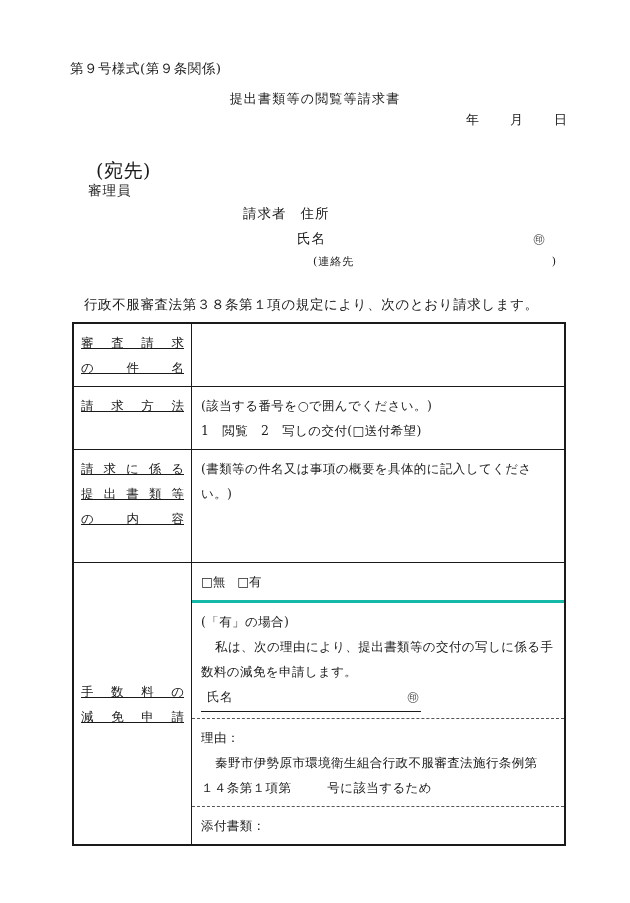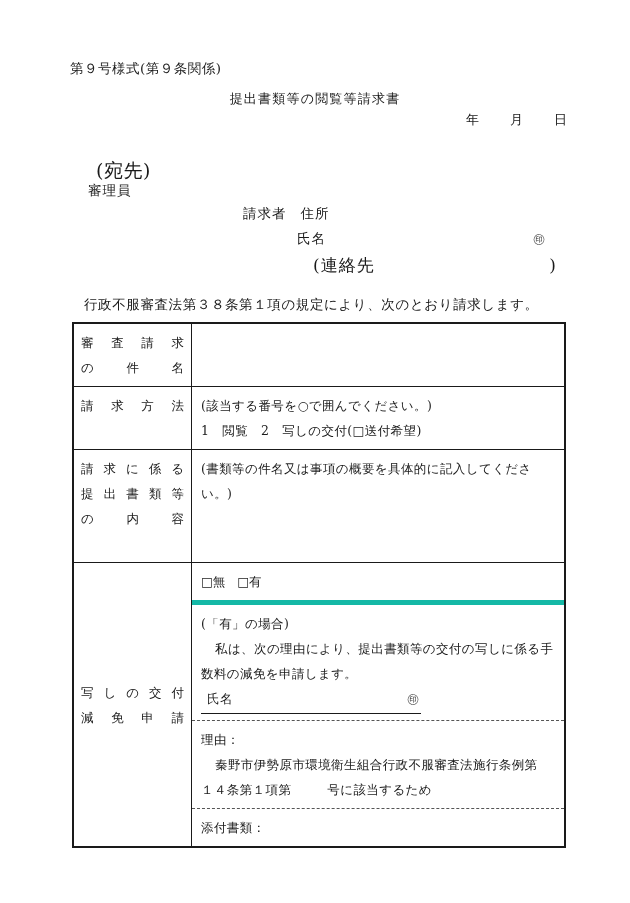--- a/index.html
+++ b/index.html
@@ -91,21 +91,21 @@
     letter-spacing: 1px;
     display: flex;
     justify-content: space-between;
     align-items: baseline;
   }
   .contact-row {
     position: absolute;
     left: 313px;
     top: 254px;
     width: 244px;
-    font-size: 17px;
+    font-size: 11px;
     letter-spacing: 1px;
     display: flex;
     justify-content: space-between;
     align-items: baseline;
   }
   .seal {
     font-size: 12px;
     letter-spacing: 0;
   }
 
@@ -133,20 +133,21 @@
     vertical-align: top;
     padding: 0;
   }
   .form-table td.label {
     width: 103px;
     border-right: 1px solid #1a1a1a;
     padding: 6px 7px 6px 7px;
     font-size: 12.5px;
     line-height: 25px;
     white-space: nowrap;
+    text-decoration: underline;
   }
   .form-table td.field {
     padding: 6px 8px 6px 9px;
     font-size: 12.5px;
     line-height: 25px;
   }
   
   .lbl-line {
     display: block;
     text-align: justify;
@@ -172,21 +173,21 @@
     border: none;
     padding: 0;
   }
   .subtable {
     width: 100%;
     border-collapse: collapse;
     table-layout: fixed;
   }
   .subtable td {
     border: none;
-    border-bottom: 5px solid #14b8a6;
+    border-bottom: 3px solid #14b8a6;
     padding: 6px 8px 6px 9px;
     font-size: 12.5px;
     line-height: 25px;
     vertical-align: top;
   }
   .subtable td.dashed {
     border-bottom: 1px dashed #555;
   }
   .subtable tr:last-child td {
     border-bottom: none;
@@ -271,21 +272,21 @@
           <span class="fld-line">(書類等の件名又は事項の概要を具体的に記入してくださ</span>
           <span class="fld-line">い。)</span>
           <span class="fld-line" style="height:25px;display:block">&nbsp;</span>
           <span class="fld-line" style="height:25px;display:block">&nbsp;</span>
         </td>
       </tr>
 
 
       <tr>
         <td class="label" style="vertical-align:middle">
-          <span class="lbl-line">写しの交付</span>
+          <span class="lbl-line">手数料の</span>
           <span class="lbl-line">減免申請</span>
         </td>
         <td class="sub">
           <table class="subtable">
             <tbody>
               <tr>
                 <td>
                   <span>□無</span><span class="gap-sm"></span><span>□有</span>
                 </td>
               </tr>

